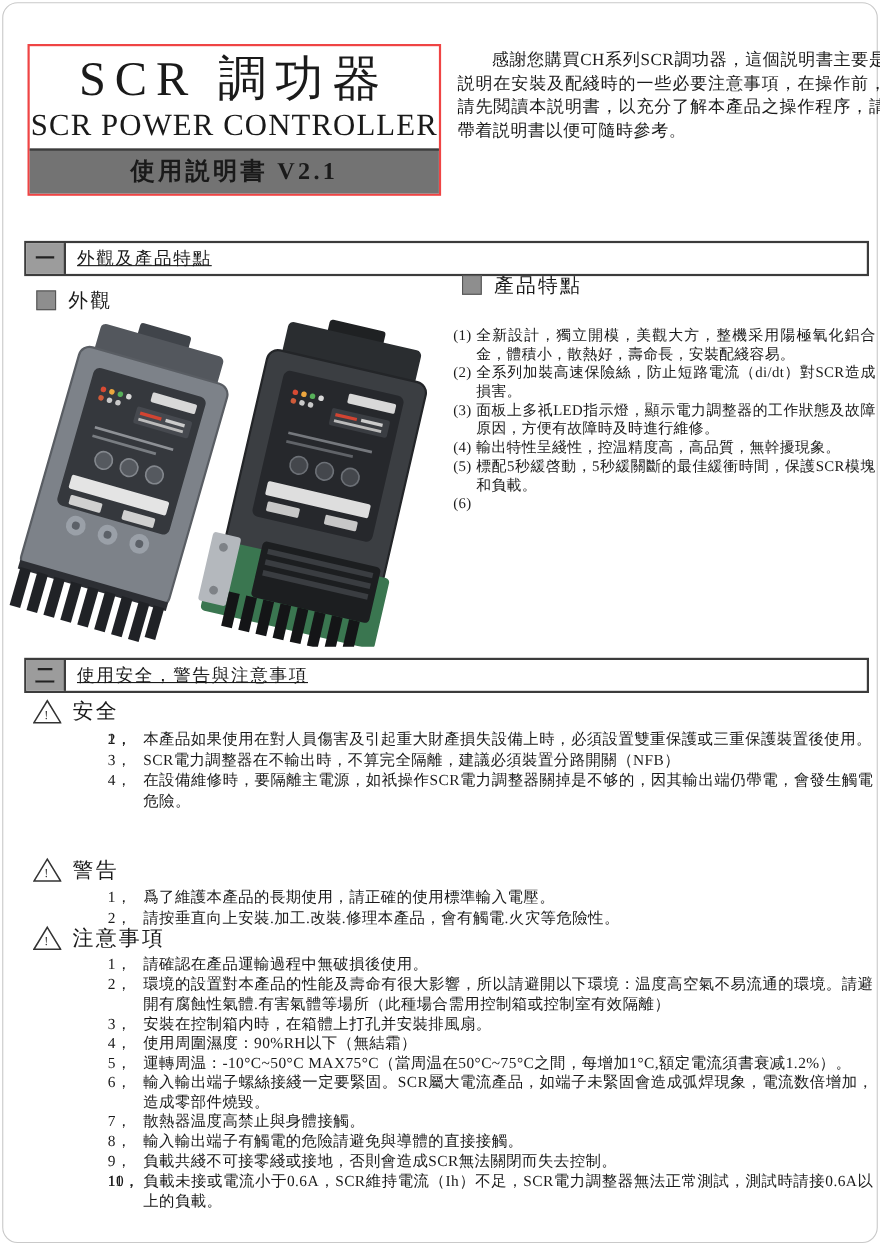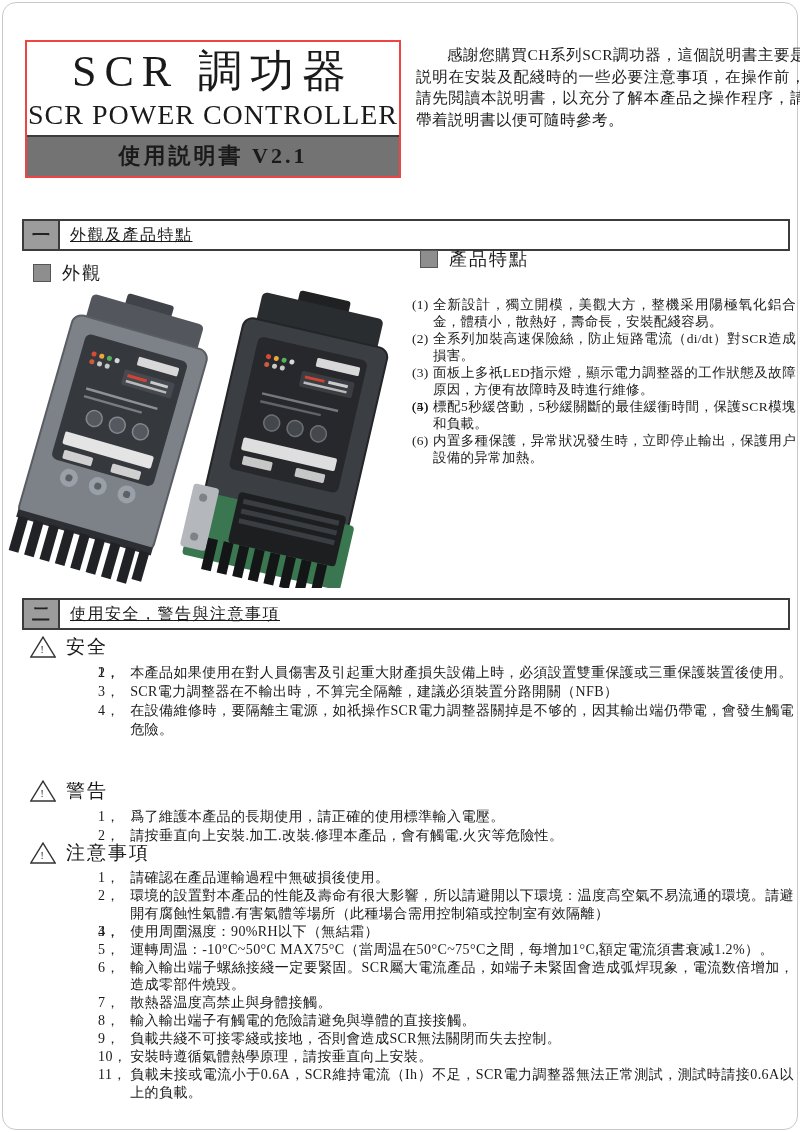--- a/index.html
+++ b/index.html
@@ -235,32 +235,32 @@
   <div class="block-head">
     <svg class="tri" viewBox="0 0 30 27">
       <path d="M15 2 L29 25 L1 25 Z" fill="none" stroke="#333" stroke-width="1.6"></path>
       <text x="15" y="21" text-anchor="middle" font-size="13" fill="#333">!</text>
     </svg>
     <span>注意事項</span>
   </div>
   <div class="items">
     <div class="item"><span class="num">1，</span><span>請確認在產品運輸過程中無破損後使用。</span></div>
     <div class="item"><span class="num">2，</span><span>環境的設置對本產品的性能及壽命有很大影響，所以請避開以下環境：温度高空氣不易流通的環境。請避開有腐蝕性氣體.有害氣體等場所（此種場合需用控制箱或控制室有效隔離）</span></div>
-    <div class="item"><span class="num">3，</span></div>
+    <div class="item"><span class="num">3，</span><span>安裝在控制箱内時，在箱體上打孔并安裝排風扇。</span></div>
     <div class="item"><span class="num">4，</span><span>使用周圍濕度：90%RH以下（無結霜）</span></div>
     <div class="item"><span class="num">5，</span><span>運轉周温：-10°C~50°C MAX75°C（當周温在50°C~75°C之間，每增加1°C,額定電流須書衰减1.2%）。</span></div>
     <div class="item"><span class="num">6，</span><span>輸入輸出端子螺絲接綫一定要緊固。SCR屬大電流產品，如端子未緊固會造成弧焊現象，電流数倍增加，造成零部件燒毀。</span></div>
     <div class="item"><span class="num">7，</span><span>散熱器温度高禁止與身體接觸。</span></div>
     <div class="item"><span class="num">8，</span><span>輸入輸出端子有觸電的危險請避免與導體的直接接觸。</span></div>
     <div class="item"><span class="num">9，</span><span>負載共綫不可接零綫或接地，否則會造成SCR無法關閉而失去控制。</span></div>
-    <div class="item"><span class="num">10，</span><span>安裝時遵循氣體熱學原理，請按垂直向上安裝。</span></div>
+    <div class="item"><span class="num">10，</span></div>
     <div class="item"><span class="num">11，</span><span>負載未接或電流小于0.6A，SCR維持電流（Ih）不足，SCR電力調整器無法正常測試，測試時請接0.6A以上的負載。</span></div>
   </div>
 </div>
 
 <div class="features">
   <div class="feat"><span class="num">(1)</span><span>全新設計，獨立開模，美觀大方，整機采用陽極氧化鋁合金，體積小，散熱好，壽命長，安裝配綫容易。</span></div>
   <div class="feat"><span class="num">(2)</span><span>全系列加裝高速保險絲，防止短路電流（di/dt）對SCR造成損害。</span></div>
   <div class="feat"><span class="num">(3)</span><span>面板上多祇LED指示燈，顯示電力調整器的工作狀態及故障原因，方便有故障時及時進行維修。</span></div>
-  <div class="feat"><span class="num">(4)</span></div>
+  <div class="feat"><span class="num">(4)</span><span>輸出特性呈綫性，控温精度高，高品質，無幹擾現象。</span></div>
   <div class="feat"><span class="num">(5)</span><span>標配5秒緩啓動，5秒緩關斷的最佳緩衝時間，保護SCR模塊和負載。</span></div>
-  <div class="feat"><span class="num">(6)</span><span>内置多種保護，异常狀况發生時，立即停止輸出，保護用户設備的异常加熱。</span></div>
+  <div class="feat"><span class="num">(6)</span></div>
 </div>
 
 </body></html>

